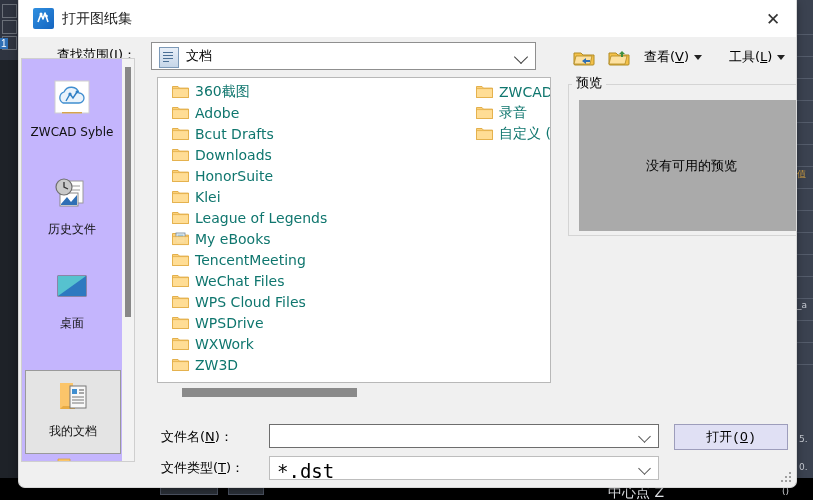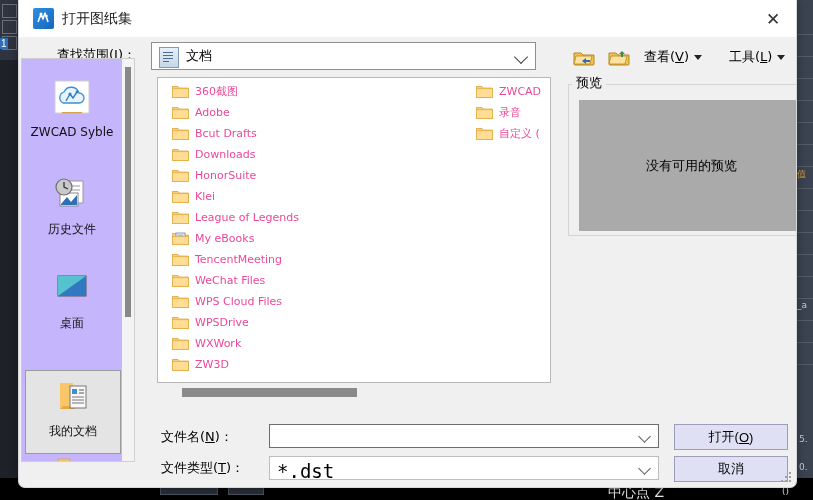--- a/index.html
+++ b/index.html
@@ -58,38 +58,38 @@
   .place.sel{border:1px solid #9a9a9a;background:#e4e4e4;margin-top:17px;}
   .place .pl-icon{position:absolute;left:50%;top:6px;transform:translateX(-50%);width:44px;height:40px;}
   .place .pl-label{position:absolute;left:0;top:52px;width:94px;text-align:center;font-size:12px;color:#111;font-family:"DejaVu Sans",sans-serif;}
   .places-sb{position:absolute;left:100px;top:0px;width:12px;height:402px;background:#f3f3f3;}
   .places-sb .thumb{position:absolute;left:3px;top:8px;width:6px;height:250px;background:#888;}
 
   
   .filelist{position:absolute;left:138px;top:77px;width:394px;height:306px;background:#fff;border:1px solid #b8b8b8;box-sizing:border-box;overflow:hidden;}
   .fitem{position:absolute;height:21px;display:flex;align-items:center;}
   .fitem .ficon{width:17px;height:14px;margin-right:6px;flex:0 0 auto;}
-  .fitem .fname{font-size:11px;color:#ec4899;font-family:"DejaVu Sans",sans-serif;white-space:nowrap;}
+  .fitem .fname{font-size:14px;color:#0f766e;font-family:"DejaVu Sans",sans-serif;white-space:nowrap;}
   .hscroll{position:absolute;left:138px;top:388px;width:394px;height:11px;background:#f0f0f0;}
   .hscroll .thumb{position:absolute;left:25px;top:0;width:175px;height:9px;background:#8a8a8a;}
 
   
   .preview-group{position:absolute;left:549px;top:84px;width:247px;height:152px;border:1px solid #d4d4d4;box-sizing:border-box;}
   .preview-legend{position:absolute;left:553px;top:74px;background:#f0f0f0;padding:0 4px;font-size:13px;color:#000;font-family:"DejaVu Sans",sans-serif;}
   .preview-box{position:absolute;left:560px;top:100px;width:225px;height:131px;background:#aaaaaa;display:flex;align-items:center;justify-content:center;text-align:right;}
   .preview-box span{font-size:13px;color:#000;font-family:"DejaVu Sans",sans-serif;}
 
   
   .f-label{position:absolute;font-size:13px;color:#000;font-family:"DejaVu Sans",sans-serif;}
   .f-label u{text-decoration:underline;}
   .f-combo{position:absolute;height:24px;box-sizing:border-box;background:#fff;}
   .f-combo .chev{position:absolute;right:9px;top:7px;width:8px;height:8px;border-right:1.5px solid #555;border-bottom:1.5px solid #555;transform:rotate(45deg);}
   .f-combo .val{position:absolute;left:7px;top:3px;font-size:19px;color:#000;font-family:"DejaVu Sans Mono","Liberation Mono",monospace;}
   .btn{position:absolute;width:114px;height:26px;background:#e0e0f4;border:1px solid #9d9dbb;box-sizing:border-box;
-       display:flex;align-items:center;justify-content:center;font-size:13px;color:#000;font-family:Liberation Sans, sans-serif;text-align:center;}
+       display:flex;align-items:center;justify-content:center;font-size:13px;color:#000;font-family:Liberation Mono, monospace;text-align:center;}
   .grip{position:absolute;right:3px;bottom:3px;width:12px;height:12px;}
   .grip i{position:absolute;width:2px;height:2px;background:#a0a0a0;display:block;}
 </style>
 </head>
 <body>
 
 <div id="backdrop">
   <div class="cad-left-strip"></div>
   <div class="cad-left-tools">
     <div class="cad-left-t" style="top:4px;"></div>
@@ -396,21 +396,20 @@
   <div class="f-combo" style="left:250px;top:456px;width:390px;border:1px solid #bdbdbd;">
     <div class="val">*.dst</div>
     <div class="chev"></div>
   </div>
 
   <div class="btn" style="left:655px;top:424px;">
       <span>打开(</span>
       <u>O</u>
       <span>)</span>
     </div>
-  <div class="btn" style="left:655px;top:456px;">取消</div>
 
   <div class="grip">
     <i style="left:8px;top:0"></i>
     <i style="left:4px;top:4px"></i>
       <i style="left:8px;top:4px"></i>
     <i style="left:0px;top:8px"></i>
       <i style="left:4px;top:8px"></i>
       <i style="left:8px;top:8px"></i>
   </div>
 </div>

